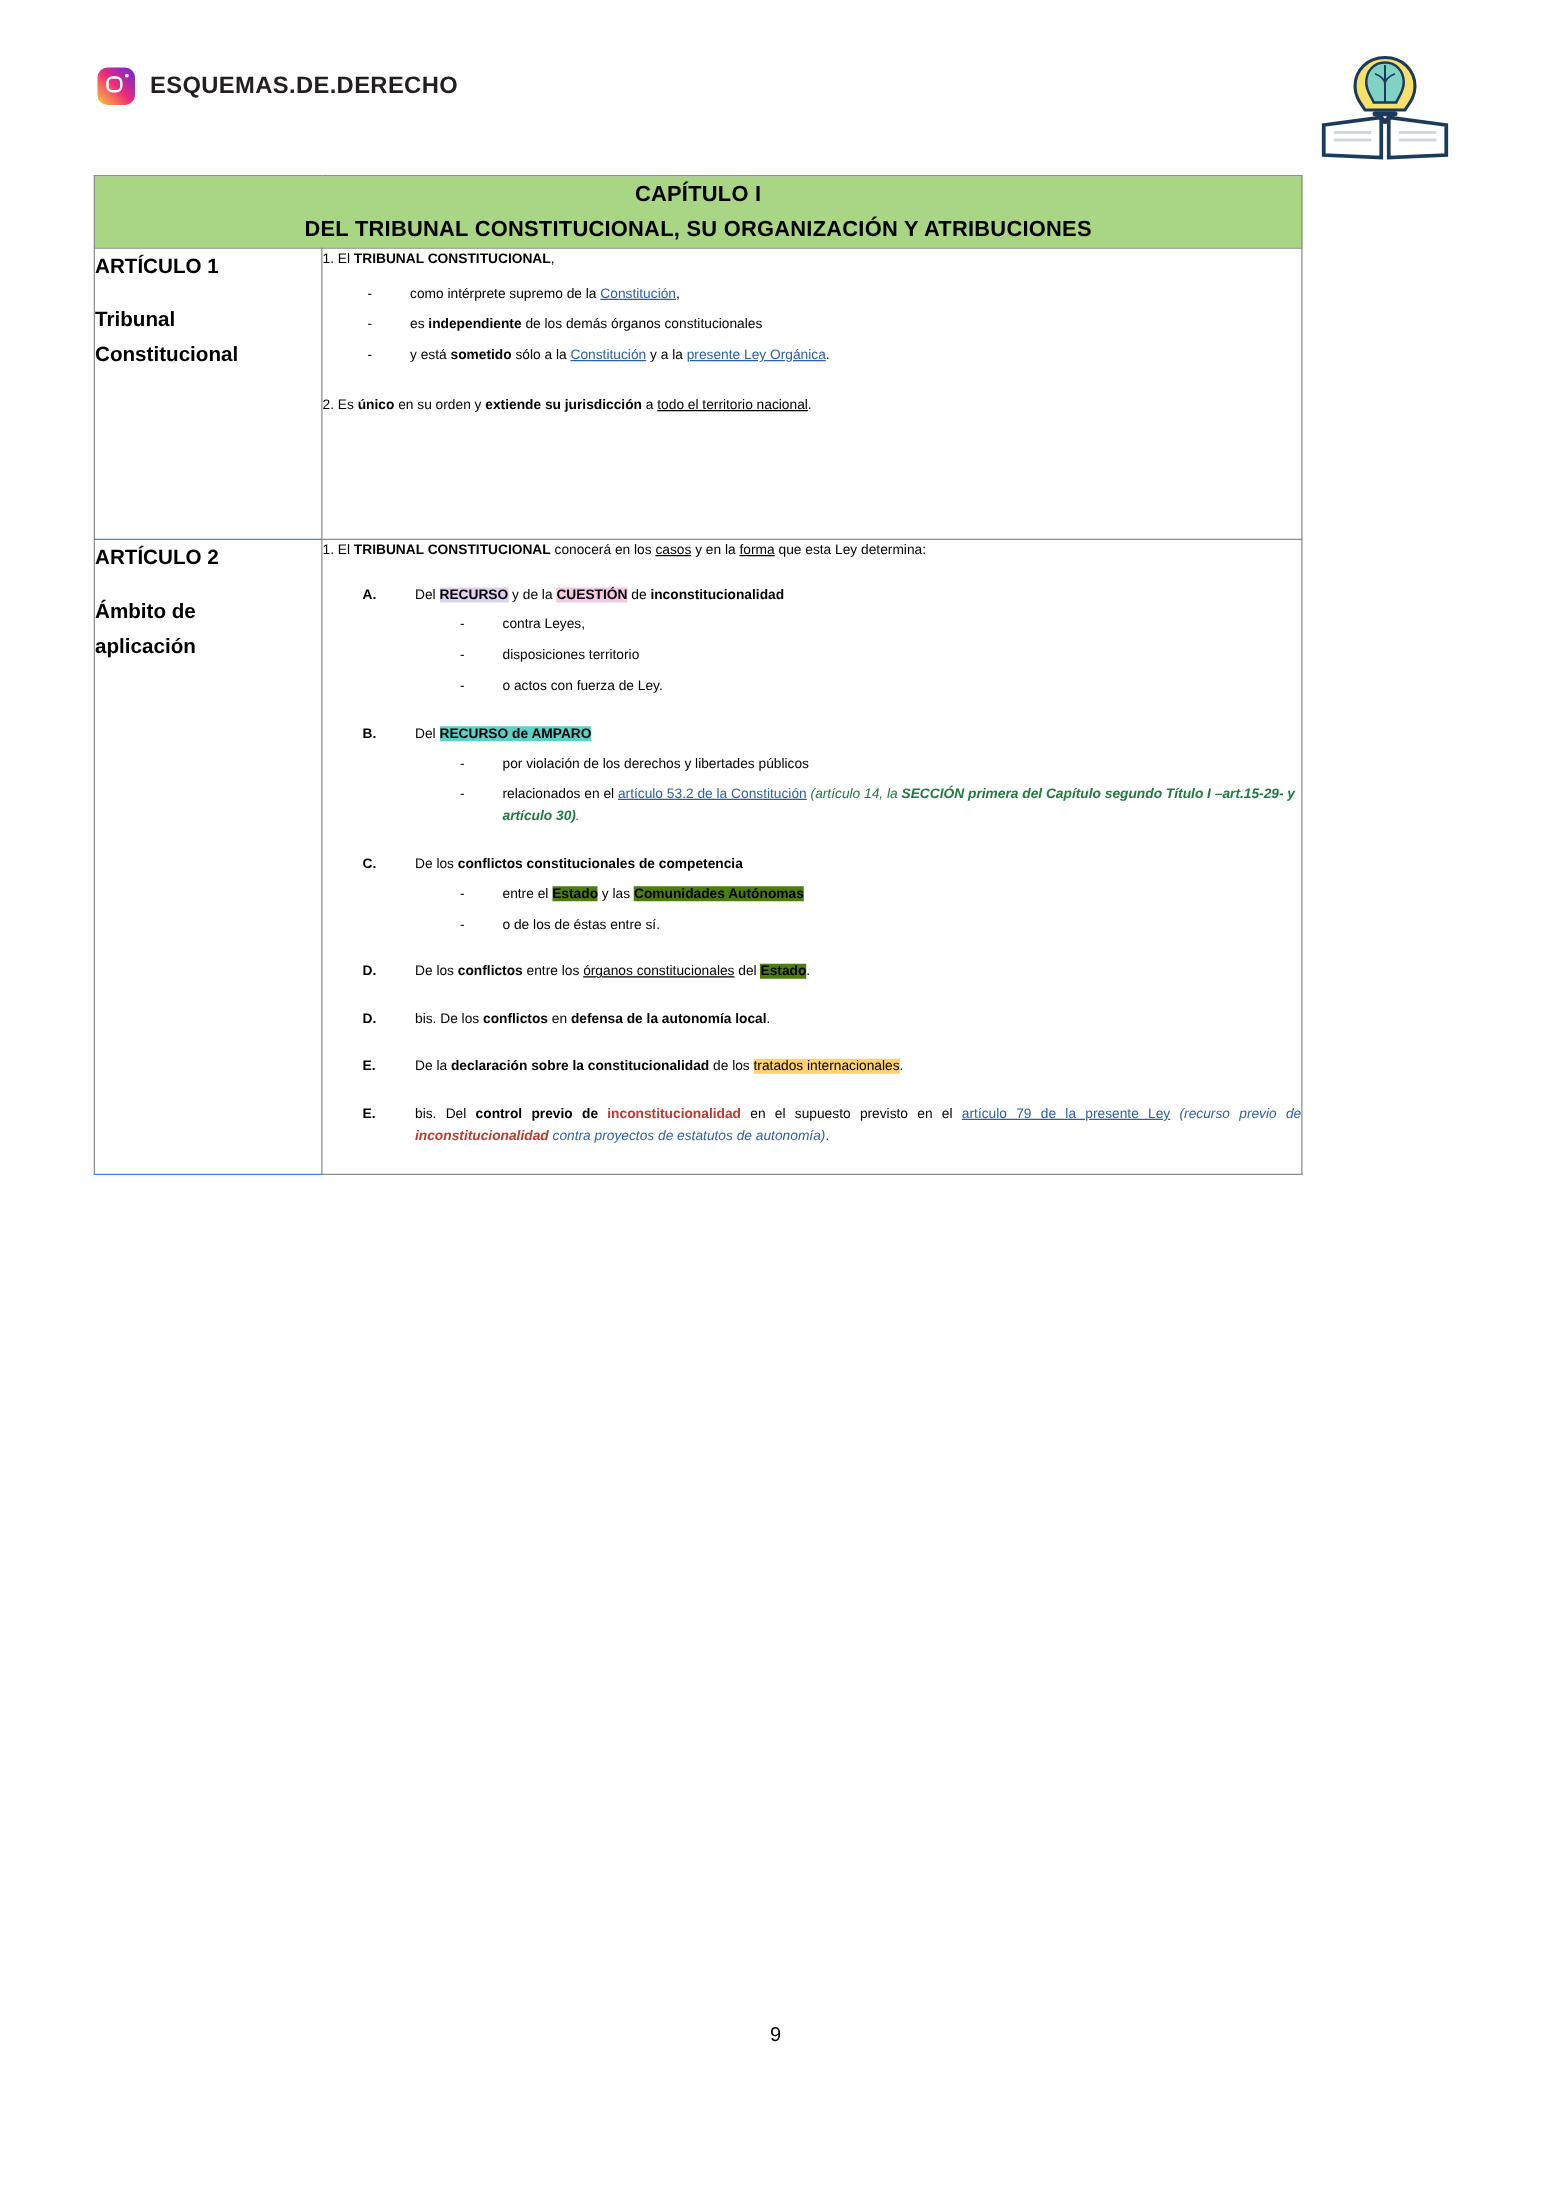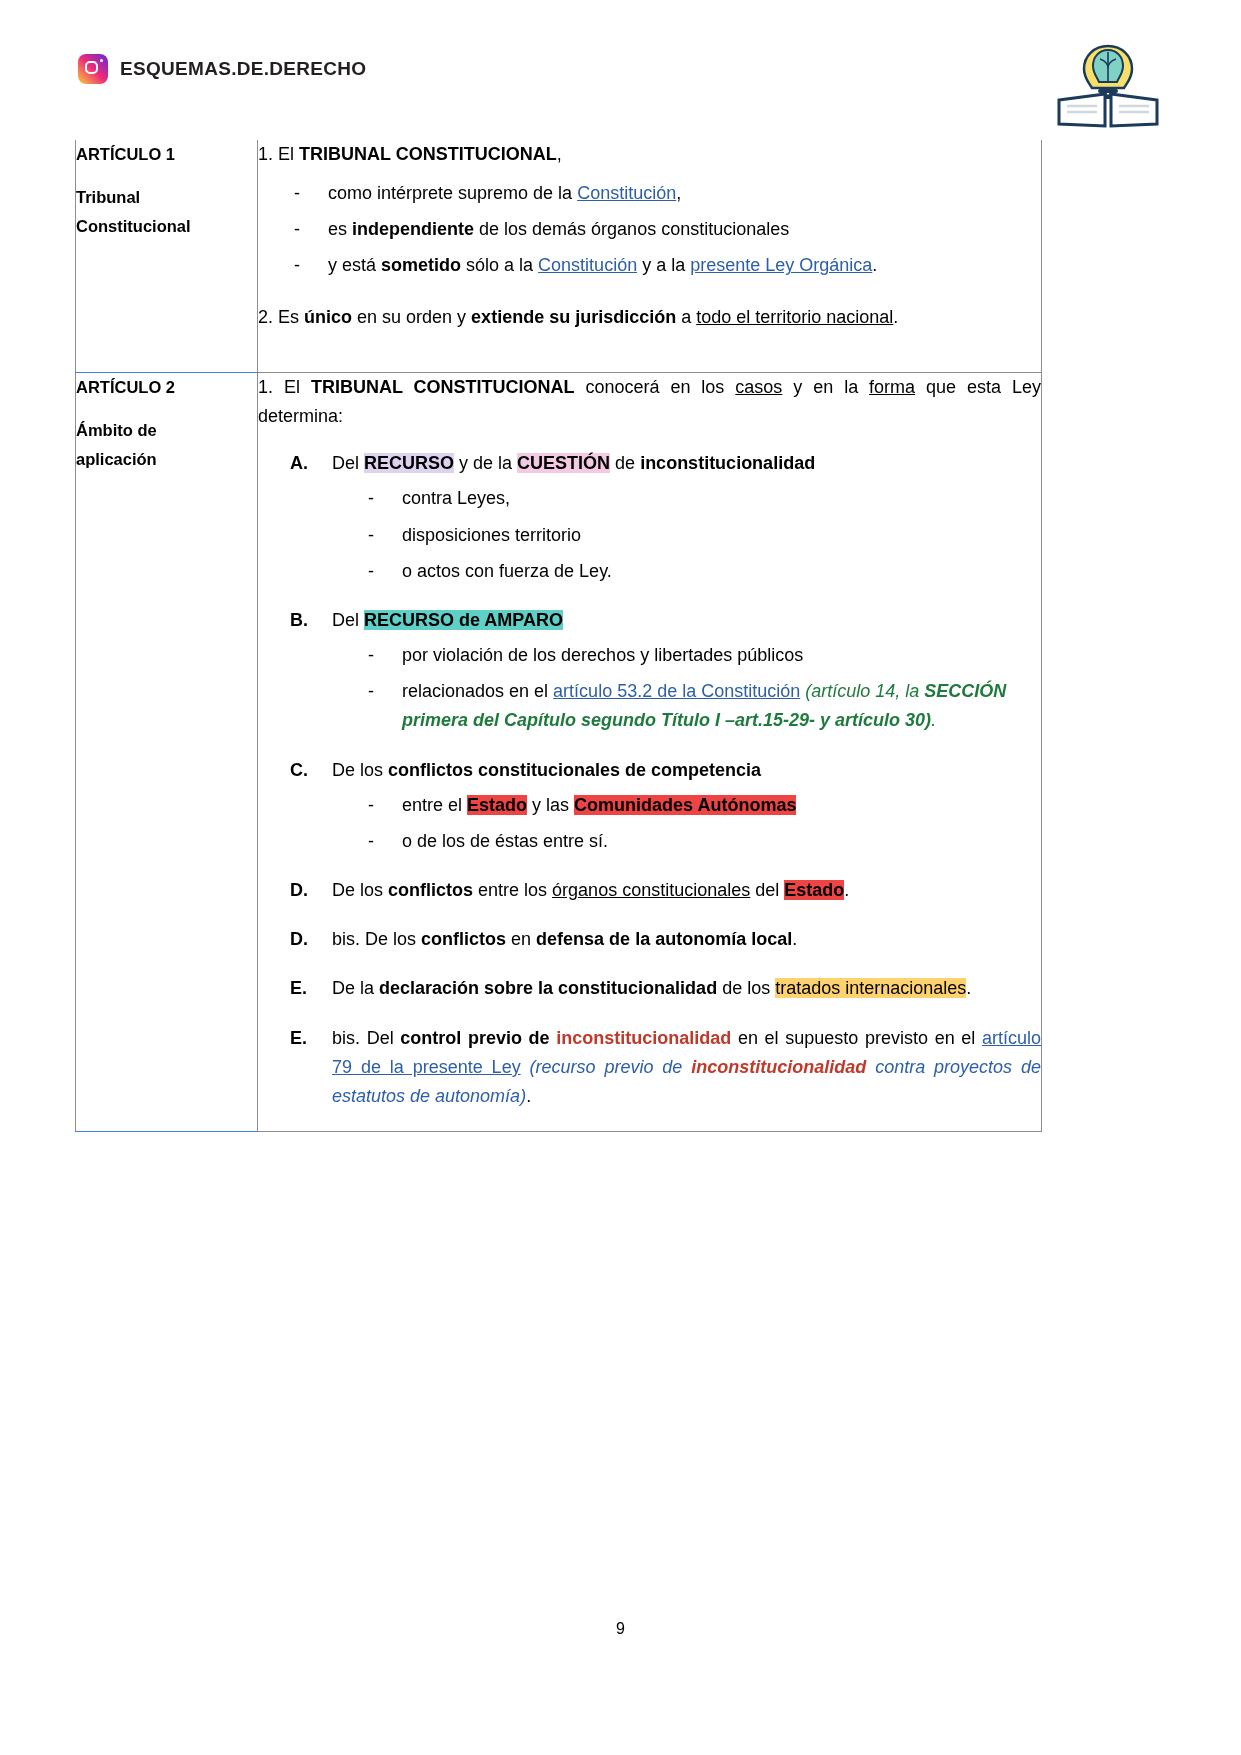--- a/index.html
+++ b/index.html
@@ -116,21 +116,21 @@
     border-bottom: 1px solid #3b82f6;
     padding: 20px 10px 22px 14px;
     font-size: 16.5px;
     line-height: 1.75;
   }
   .side-cell .sc-line { font-weight: bold; }
   .body-cell {
     border-right: 1px solid #8d8d8d;
     border-bottom: 1px solid #8d8d8d;
     padding: 20px 18px 26px 16px;
-    font-size: 18px;
+    font-size: 11px;
     line-height: 1.62;
   }
   .art1-body { height: 232px; }
 
   p.para { margin: 0 0 6px 0; }
   p.para2 { margin: 22px 0 0 0; }
   b { font-weight: bold; }
 
   ul.dash {
     list-style: none;
@@ -186,21 +186,21 @@
     color: #1f7a3d;
     font-style: italic;
   }
   .red-b { color: #c0392b; font-weight: bold; }
   .blue-it { color: #2c5fa8; font-style: italic; }
   .red-it-b { color: #c0392b; font-style: italic; font-weight: bold; }
 
   .hl-purple { background: #ded3ef; font-weight: bold; }
   .hl-pink   { background: #f3c9e4; font-weight: bold; }
   .hl-teal   { background: #5fd0c8; font-weight: bold; }
-  .hl-aqua   { background: #ef4444; font-weight: bold; }
+  .hl-aqua   { background: #4d7c0f; font-weight: bold; }
   .hl-yellow { background: #ffd270; font-weight: normal; }
 
   .page-number {
     position: absolute;
     left: 0;
     right: 0;
     top: 1620px;
     text-align: center;
     font-size: 16px;
   }
@@ -232,20 +232,26 @@
       </svg>
     </div>
   </div>
 
   <table class="doc-table">
     <colgroup>
       <col style="width:182px">
       <col style="width:784px">
     </colgroup>
     <tbody>
+      <tr>
+        <td class="band band-chapter" colspan="2">
+          <div>CAPÍTULO I</div>
+          <div>DEL TRIBUNAL CONSTITUCIONAL, SU ORGANIZACIÓN Y ATRIBUCIONES</div>
+        </td>
+      </tr>
 
       <tr>
         <td class="side-cell">
           <div class="sc-line">ARTÍCULO 1</div>
           <div class="sc-line" style="margin-top:14px;">Tribunal</div>
           <div class="sc-line">Constitucional</div>
         </td>
         <td class="body-cell art1-body">
           <p class="para">
             1. El <b>TRIBUNAL CONSTITUCIONAL</b>,

